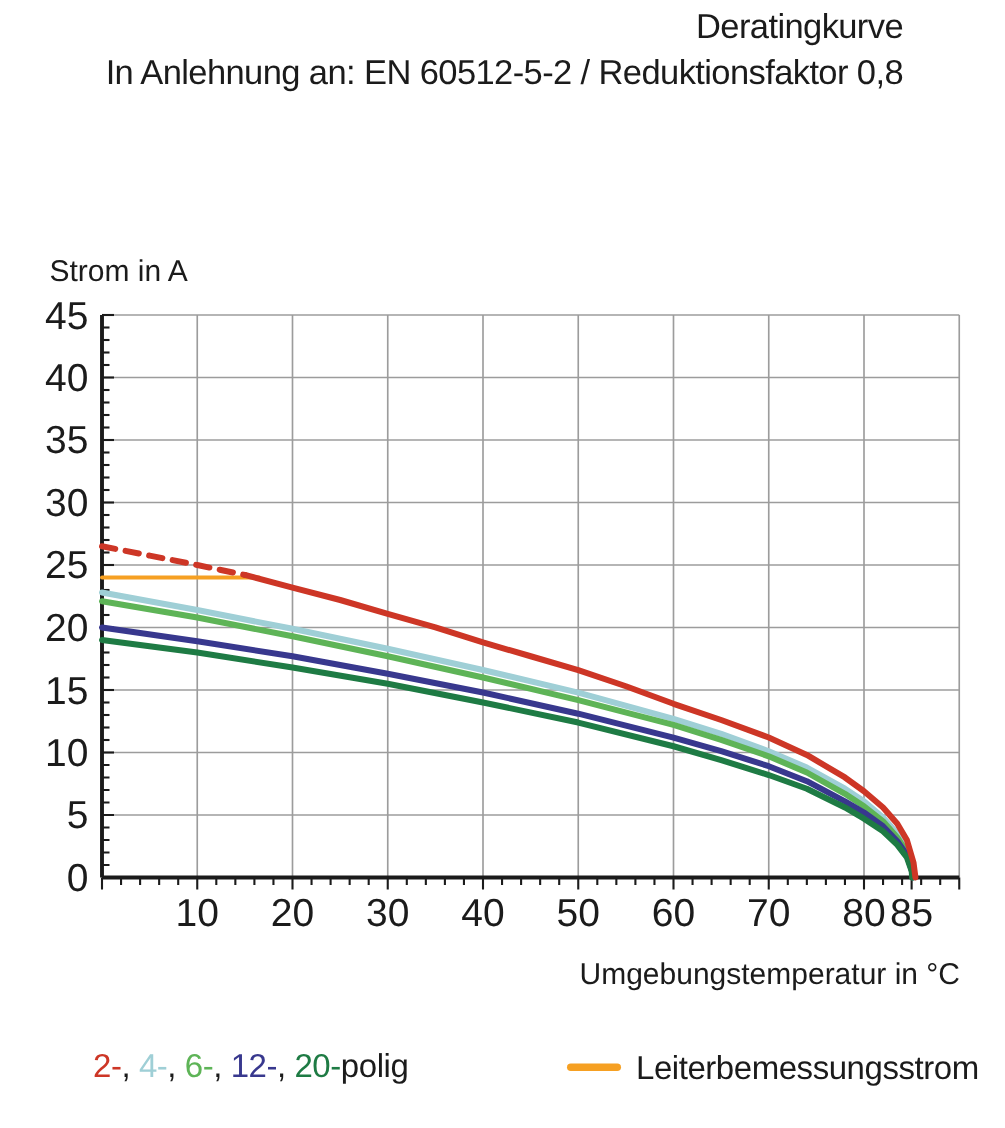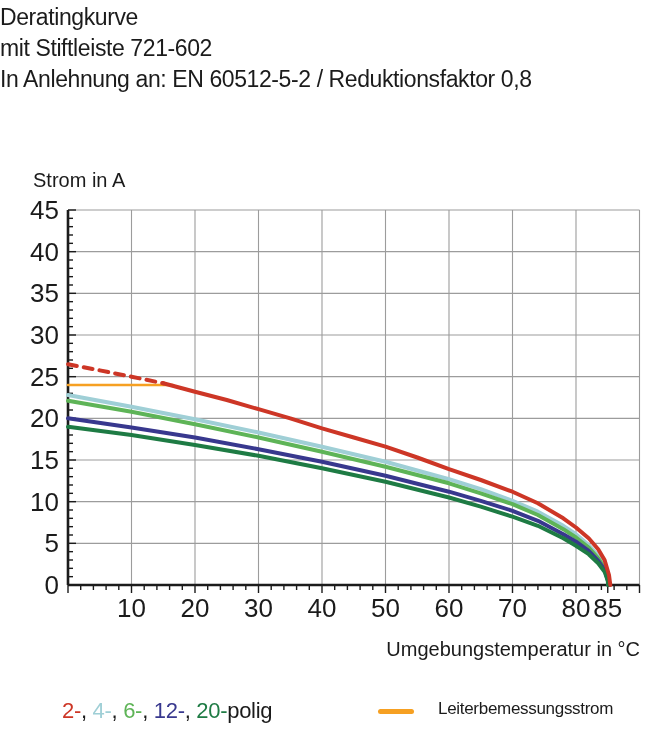--- a/index.html
+++ b/index.html
@@ -1,40 +1,39 @@
 <!DOCTYPE html>
 <html><head>
 <meta charset="utf-8">
 <style>
   html,body{margin:0;padding:0;background:#ffffff;}
   body{
     width:670px;height:752px;position:relative;overflow:hidden;
     font-family:"Liberation Sans", sans-serif;color:#1b1b1b;
   }
   .titles{
-    position:absolute;top:2px;left:0;width:602px;text-align:left;
+    position:absolute;top:2px;left:0;width:602px;text-align:right;
     font-size:23px;line-height:31px;letter-spacing:-0.4px;color:#1b1b1b;
   }
   .chart-svg{position:absolute;top:165px;left:0;}
   .legend-row{
     position:absolute;top:698px;left:0;width:554px;height:34px;
     font-size:22px;letter-spacing:-0.3px;
   }
   .legend-poles{position:absolute;left:62px;top:0;white-space:nowrap;}
   .legend-ref-swatch{
     position:absolute;left:378px;top:11px;width:36px;height:5px;border-radius:3px;
   }
-  .legend-ref-label{position:absolute;left:424px;top:1px;font-size:17px;margin-left:14px;}
+  .legend-ref-label{position:absolute;left:424px;top:1px;font-size:22px;}
 </style>
 </head>
 <body>
 
 <div class="titles">
   <div>Deratingkurve</div>
-  <div>mit Stiftleiste 721-602</div>
   <div>In Anlehnung an: EN 60512-5-2 / Reduktionsfaktor 0,8</div>
 </div>
 
 <svg class="chart-svg" width="670" height="500">
     <line x1="68" y1="378.3335" x2="639.5" y2="378.3335" stroke="#9c9c9c" stroke-width="1.1"></line>
     <line x1="68" y1="336.66700000000003" x2="639.5" y2="336.66700000000003" stroke="#9c9c9c" stroke-width="1.1"></line>
     <line x1="68" y1="295.0005" x2="639.5" y2="295.0005" stroke="#9c9c9c" stroke-width="1.1"></line>
     <line x1="68" y1="253.334" x2="639.5" y2="253.334" stroke="#9c9c9c" stroke-width="1.1"></line>
     <line x1="68" y1="211.66750000000002" x2="639.5" y2="211.66750000000002" stroke="#9c9c9c" stroke-width="1.1"></line>
     <line x1="68" y1="170.001" x2="639.5" y2="170.001" stroke="#9c9c9c" stroke-width="1.1"></line>

